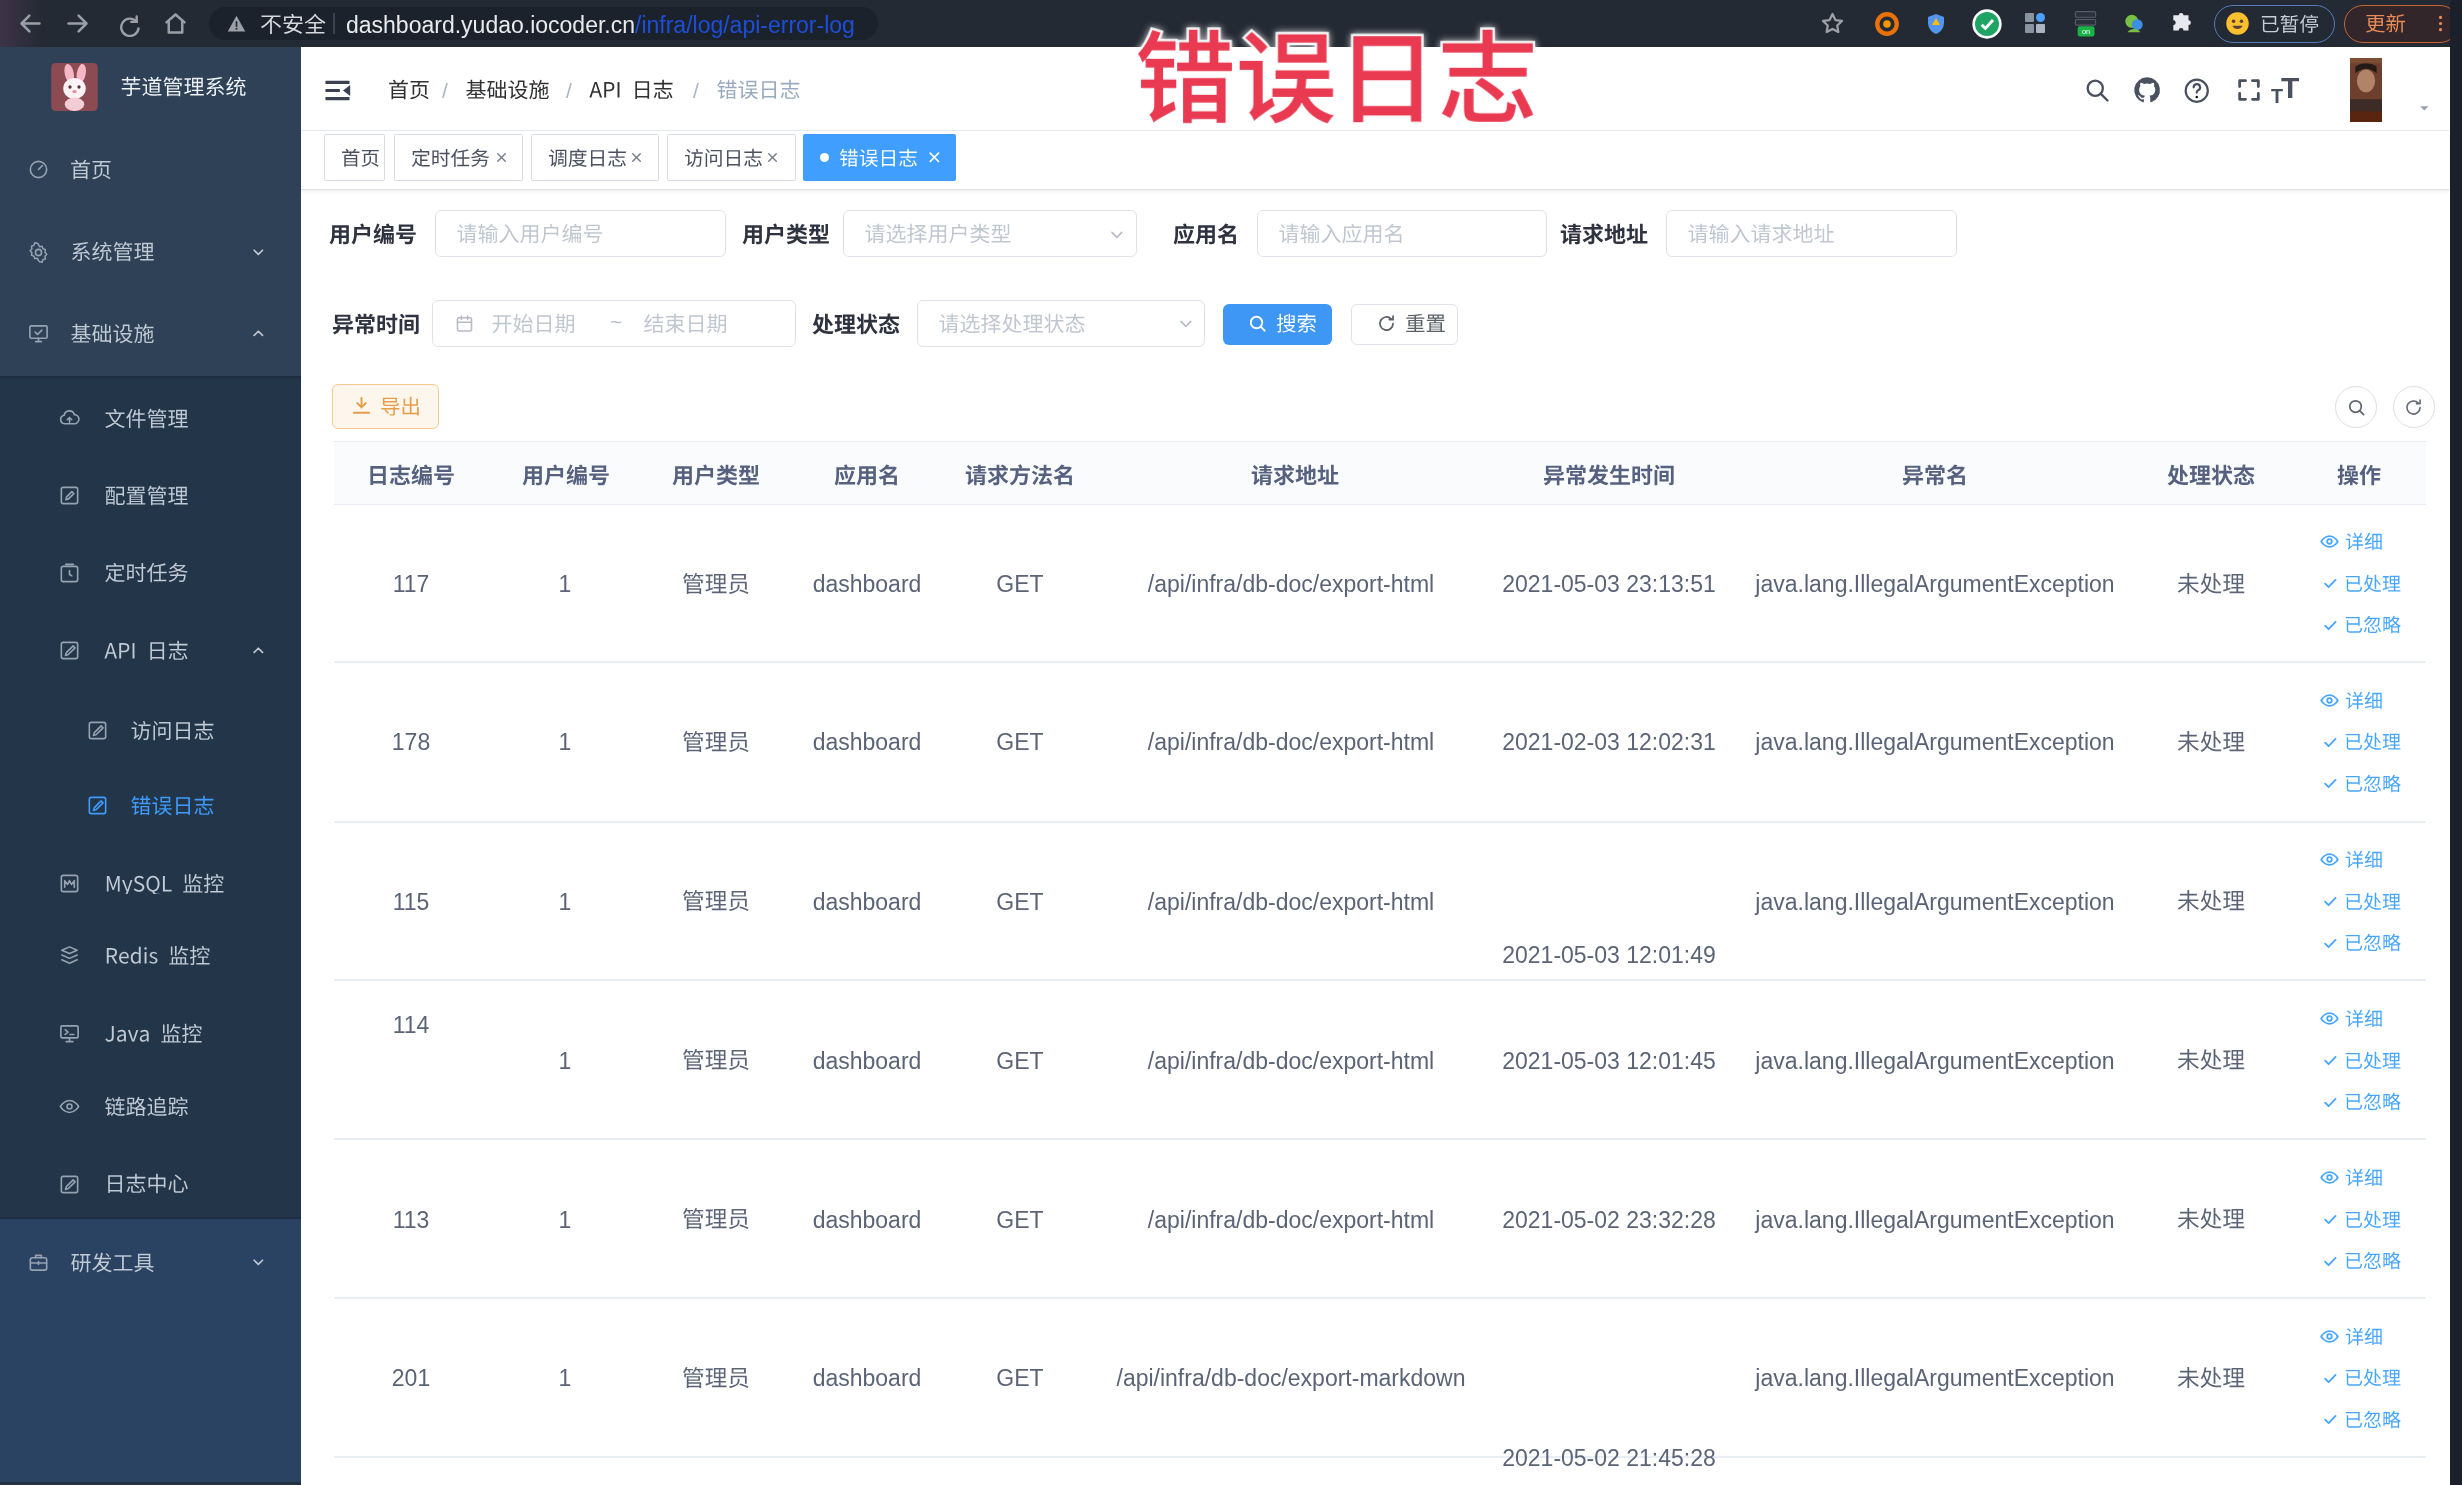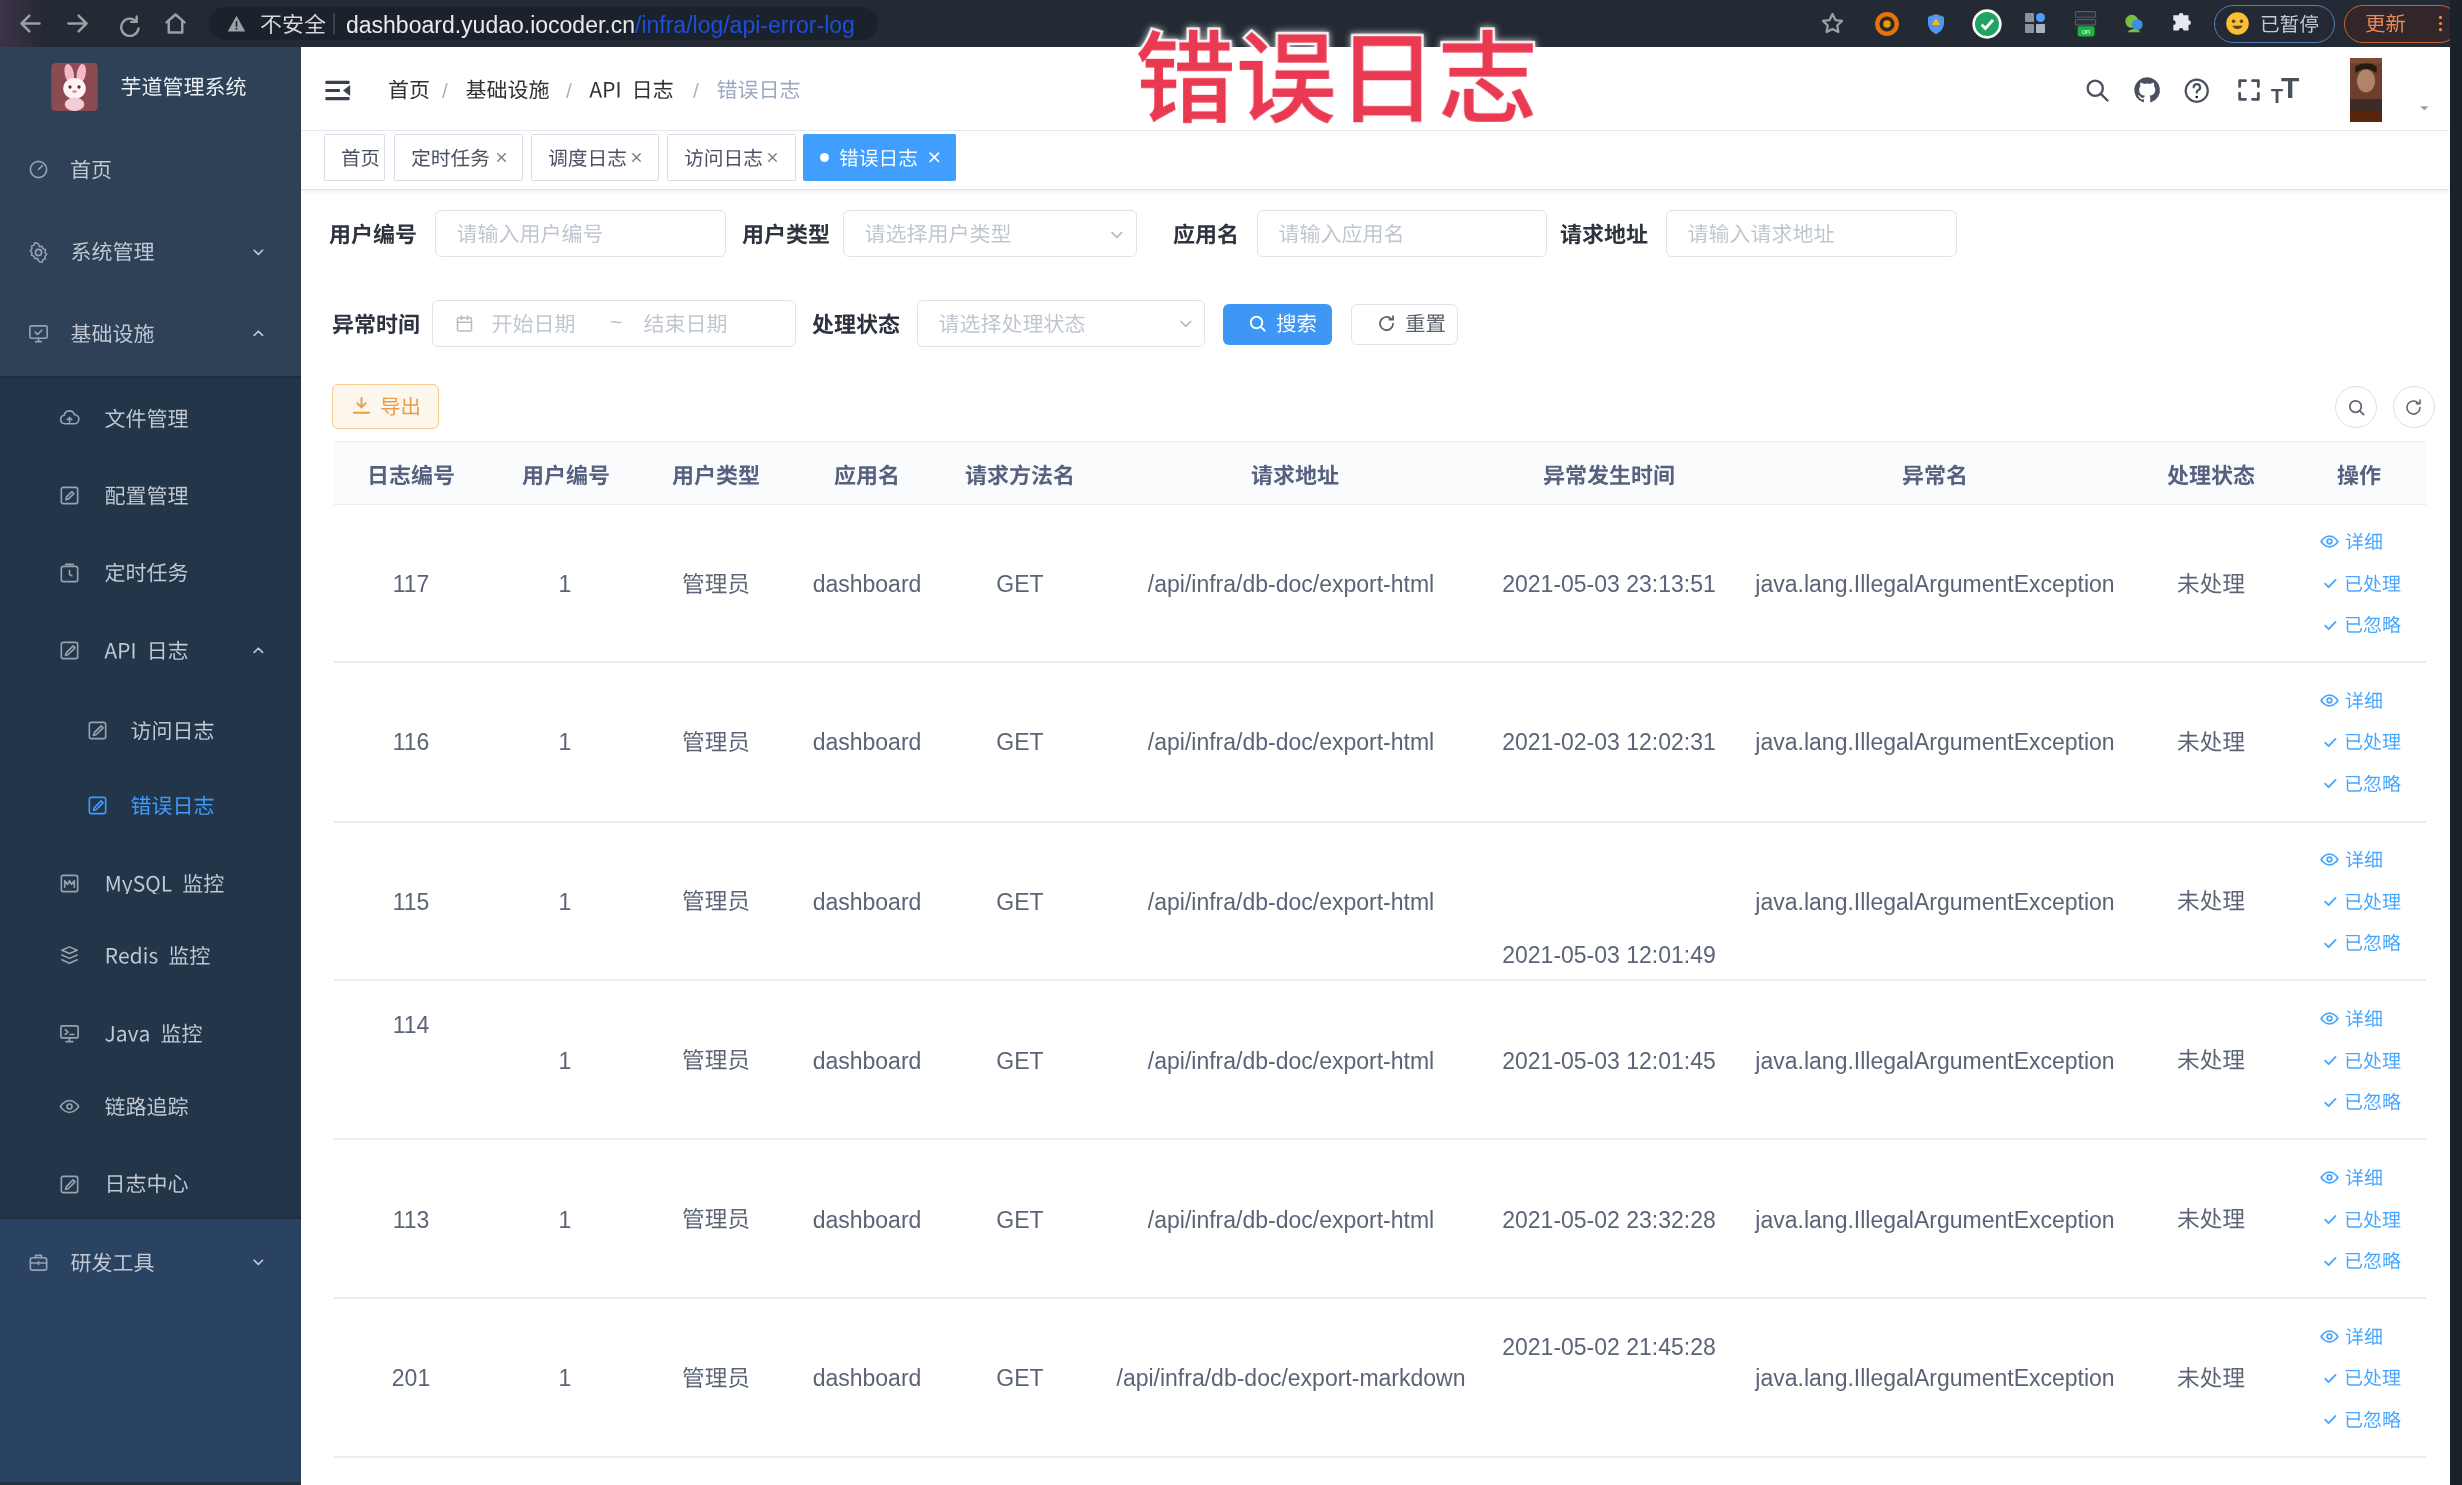--- a/index.html
+++ b/index.html
@@ -772,21 +772,21 @@
     </svg>
     <svg class="a" style="left:2322px;top:617px;width:16.7px;height:16.7px;" viewBox="0 0 24 24" fill="none" stroke="#46a6ff" stroke-width="2.60" stroke-linecap="round" stroke-linejoin="round">
       <path d="M4.5 12.5l5 5L19.5 7"></path>
     </svg>
     <svg class="t " style="position:absolute;left:2344px;top:615px;width:57px;height:19px;fill:#46a6ff;" viewBox="0 -880 3000 1000">
       <use href="#r5DF2" x="0"></use>
       <use href="#r5FFD" x="1000"></use>
       <use href="#r7565" x="2000"></use>
     </svg>
     <div class="a" style="left:334px;top:821px;width:2092px;height:1.5px;background:#e9eef5"></div>
-    <span class="lat" style="left:411px;top:729px;font-size:23px;color:#5b6477;transform:translateX(-50%)">116</span>
+    <span class="lat" style="left:411px;top:729px;font-size:23px;color:#5b6477;transform:translateX(-50%)">178</span>
     <span class="lat" style="left:565px;top:729px;font-size:23px;color:#5b6477;transform:translateX(-50%)">1</span>
     <svg class="t " style="position:absolute;left:682px;top:730px;width:68px;height:23px;fill:#5b6477;" viewBox="0 -880 3000 1000">
       <use href="#r7BA1" x="0"></use>
       <use href="#r7406" x="1000"></use>
       <use href="#r5458" x="2000"></use>
     </svg>
     <span class="lat" style="left:867px;top:729px;font-size:23px;color:#5b6477;transform:translateX(-50%)">dashboard</span>
     <span class="lat" style="left:1020px;top:729px;font-size:23px;color:#5b6477;transform:translateX(-50%)">GET</span>
     <span class="lat" style="left:1291px;top:729px;font-size:23px;color:#5b6477;transform:translateX(-50%)">/api/infra/db-doc/export-html</span>
     <span class="lat" style="left:1609px;top:729px;font-size:23px;color:#5b6477;transform:translateX(-50%)">2021-02-03 12:02:31</span>
@@ -950,21 +950,21 @@
     <span class="lat" style="left:411px;top:1365px;font-size:23px;color:#5b6477;transform:translateX(-50%)">201</span>
     <span class="lat" style="left:565px;top:1365px;font-size:23px;color:#5b6477;transform:translateX(-50%)">1</span>
     <svg class="t " style="position:absolute;left:682px;top:1366px;width:68px;height:23px;fill:#5b6477;" viewBox="0 -880 3000 1000">
       <use href="#r7BA1" x="0"></use>
       <use href="#r7406" x="1000"></use>
       <use href="#r5458" x="2000"></use>
     </svg>
     <span class="lat" style="left:867px;top:1365px;font-size:23px;color:#5b6477;transform:translateX(-50%)">dashboard</span>
     <span class="lat" style="left:1020px;top:1365px;font-size:23px;color:#5b6477;transform:translateX(-50%)">GET</span>
     <span class="lat" style="left:1291px;top:1365px;font-size:23px;color:#5b6477;transform:translateX(-50%)">/api/infra/db-doc/export-markdown</span>
-    <span class="lat" style="left:1609px;top:1334px;font-size:23px;color:#5b6477;transform:translateX(-50%)">2021-05-02 21:45:28</span>
+    <span class="lat" style="left:1609px;top:1445px;font-size:23px;color:#5b6477;transform:translateX(-50%)">2021-05-02 21:45:28</span>
     <span class="lat" style="left:1935px;top:1365px;font-size:23px;color:#5b6477;transform:translateX(-50%)">java.lang.IllegalArgumentException</span>
     <svg class="t " style="position:absolute;left:2177px;top:1366px;width:68px;height:23px;fill:#5b6477;" viewBox="0 -880 3000 1000">
       <use href="#r672A" x="0"></use>
       <use href="#r5904" x="1000"></use>
       <use href="#r7406" x="2000"></use>
     </svg>
     <svg class="a" style="left:2319px;top:1326px;width:21px;height:21px;" viewBox="0 0 24 24" fill="none" stroke="#46a6ff" stroke-width="2.00" stroke-linecap="round" stroke-linejoin="round">
       <path d="M2.5 12S6 5.8 12 5.8 21.5 12 21.5 12 18 18.2 12 18.2 2.5 12 2.5 12z"></path>
       <circle cx="12" cy="12" r="2.6"></circle>
     </svg>

